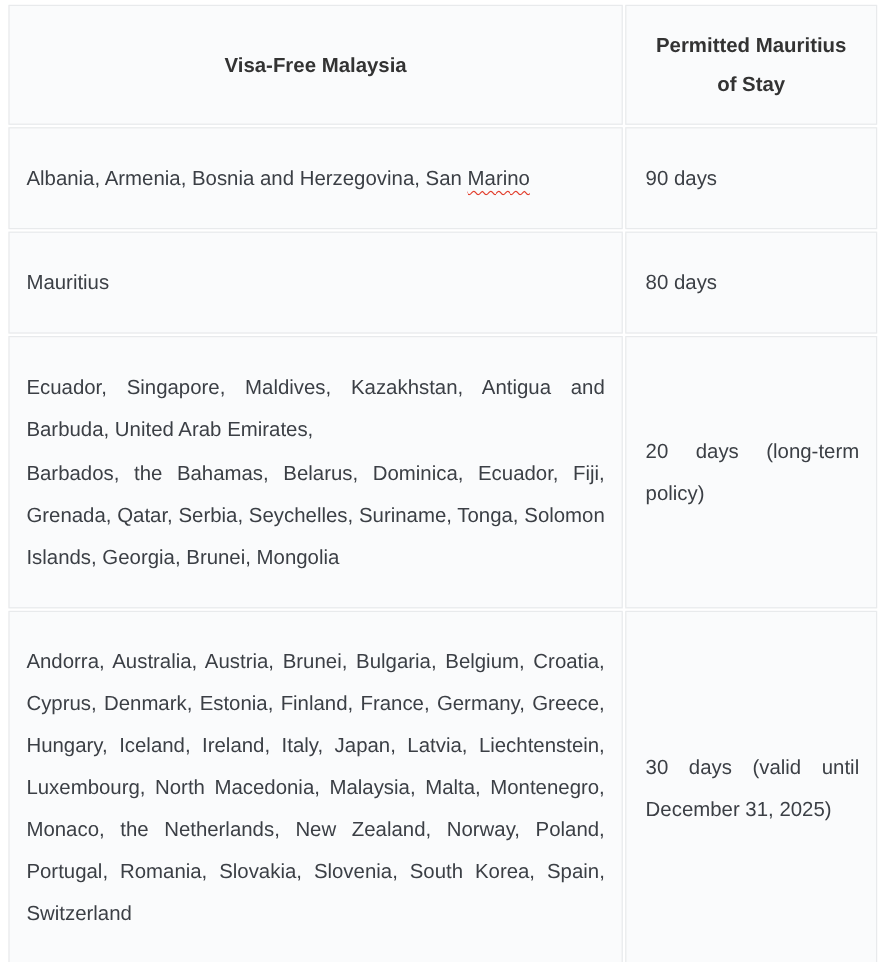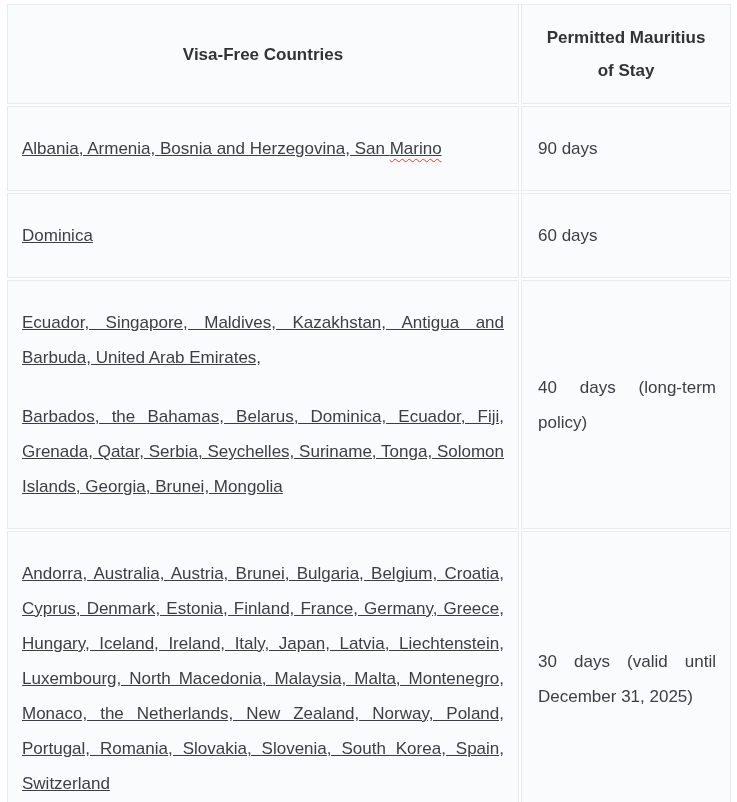--- a/index.html
+++ b/index.html
@@ -35,27 +35,26 @@
     font-weight: bold;
     color: #333333;
     text-align: center;
     line-height: 33px;
     padding: 16px 15px;
   }
   td.countries {
     text-align: justify;
     line-height: 35px;
     padding: 24px 14px;
-    text-decoration: underline;
   }
   td.countries p {
     margin: 0;
   }
   td.countries p + p {
-    margin-top: 24px;
+    margin-top: 2px;
   }
   td.duration {
     text-align: justify;
     line-height: 35px;
     padding: 24px 14px 24px 16px;
   }
   .spellcheck {
     text-decoration-line: underline;
     text-decoration-style: wavy;
     text-decoration-color: #e2402f;
@@ -66,43 +65,43 @@
 </head>
 <body>
 
 <table class="visa-table">
   <colgroup>
     <col class="c1">
     <col class="c2">
   </colgroup>
   <thead>
     <tr>
-      <th>Visa-Free Countries</th>
+      <th>Visa-Free Malaysia</th>
       <th>Permitted Mauritius of Stay</th>
     </tr>
   </thead>
   <tbody>
     <tr>
       <td class="countries">
         <p><span>Albania, Armenia, Bosnia and Herzegovina, San </span><span class="spellcheck">Marino</span></p>
       </td>
       <td class="duration">90 days</td>
     </tr>
     <tr>
       <td class="countries">
-        <p>Dominica</p>
+        <p>Mauritius</p>
       </td>
-      <td class="duration">60 days</td>
+      <td class="duration">80 days</td>
     </tr>
     <tr>
       <td class="countries">
         <p>Ecuador, Singapore, Maldives, Kazakhstan, Antigua and Barbuda, United Arab Emirates,</p>
         <p>Barbados, the Bahamas, Belarus, Dominica, Ecuador, Fiji, Grenada, Qatar, Serbia, Seychelles, Suriname, Tonga, Solomon Islands, Georgia, Brunei, Mongolia</p>
       </td>
-      <td class="duration">40 days (long-term policy)</td>
+      <td class="duration">20 days (long-term policy)</td>
     </tr>
     <tr>
       <td class="countries">
         <p>Andorra, Australia, Austria, Brunei, Bulgaria, Belgium, Croatia, Cyprus, Denmark, Estonia, Finland, France, Germany, Greece, Hungary, Iceland, Ireland, Italy, Japan, Latvia, Liechtenstein, Luxembourg, North Macedonia, Malaysia, Malta, Montenegro, Monaco, the Netherlands, New Zealand, Norway, Poland, Portugal, Romania, Slovakia, Slovenia, South Korea, Spain, Switzerland</p>
       </td>
       <td class="duration">30 days (valid until December 31, 2025)</td>
     </tr>
   </tbody>
 </table>
 

